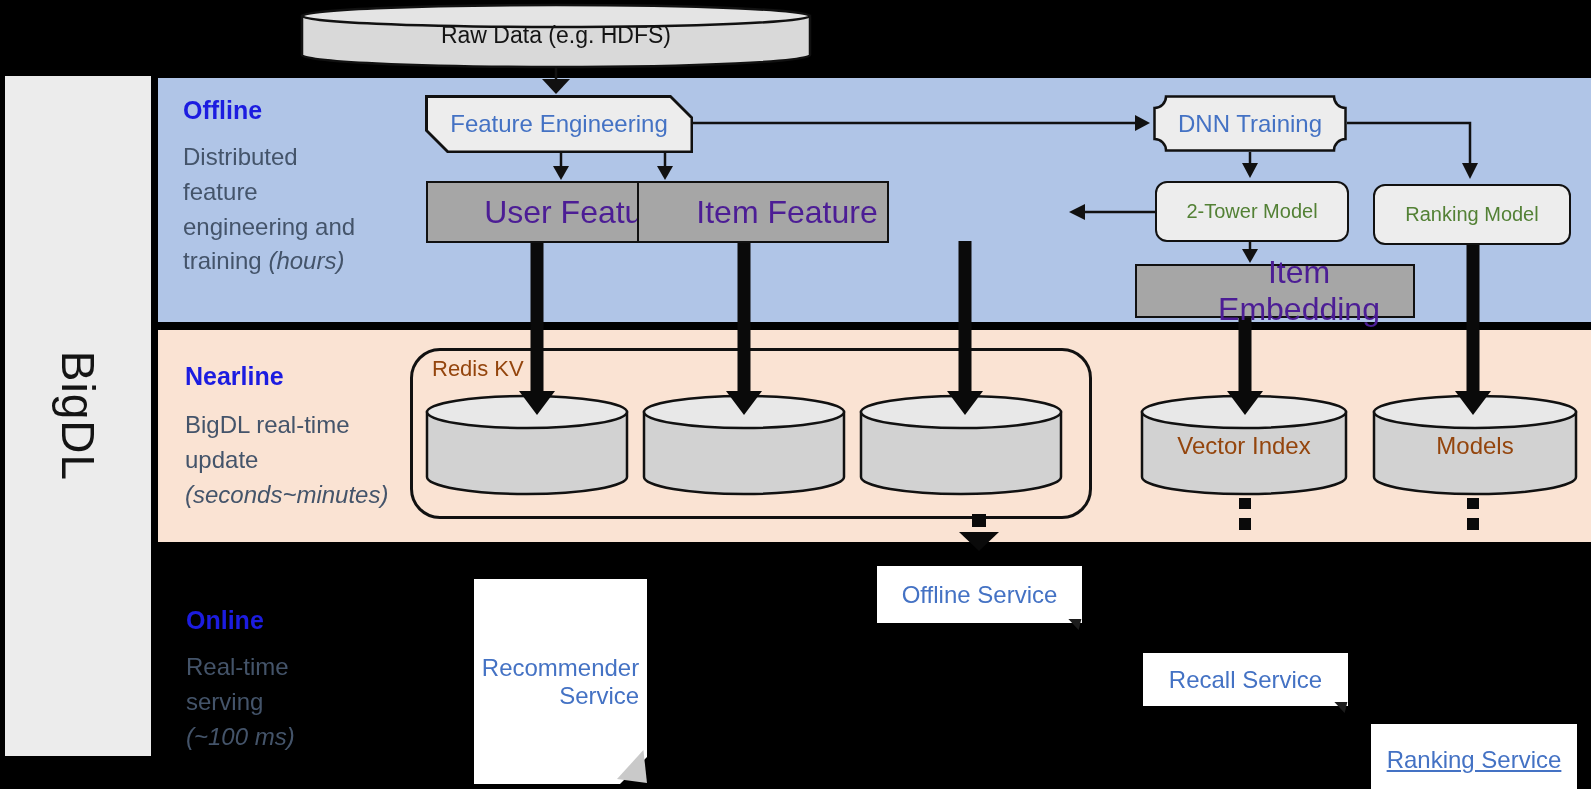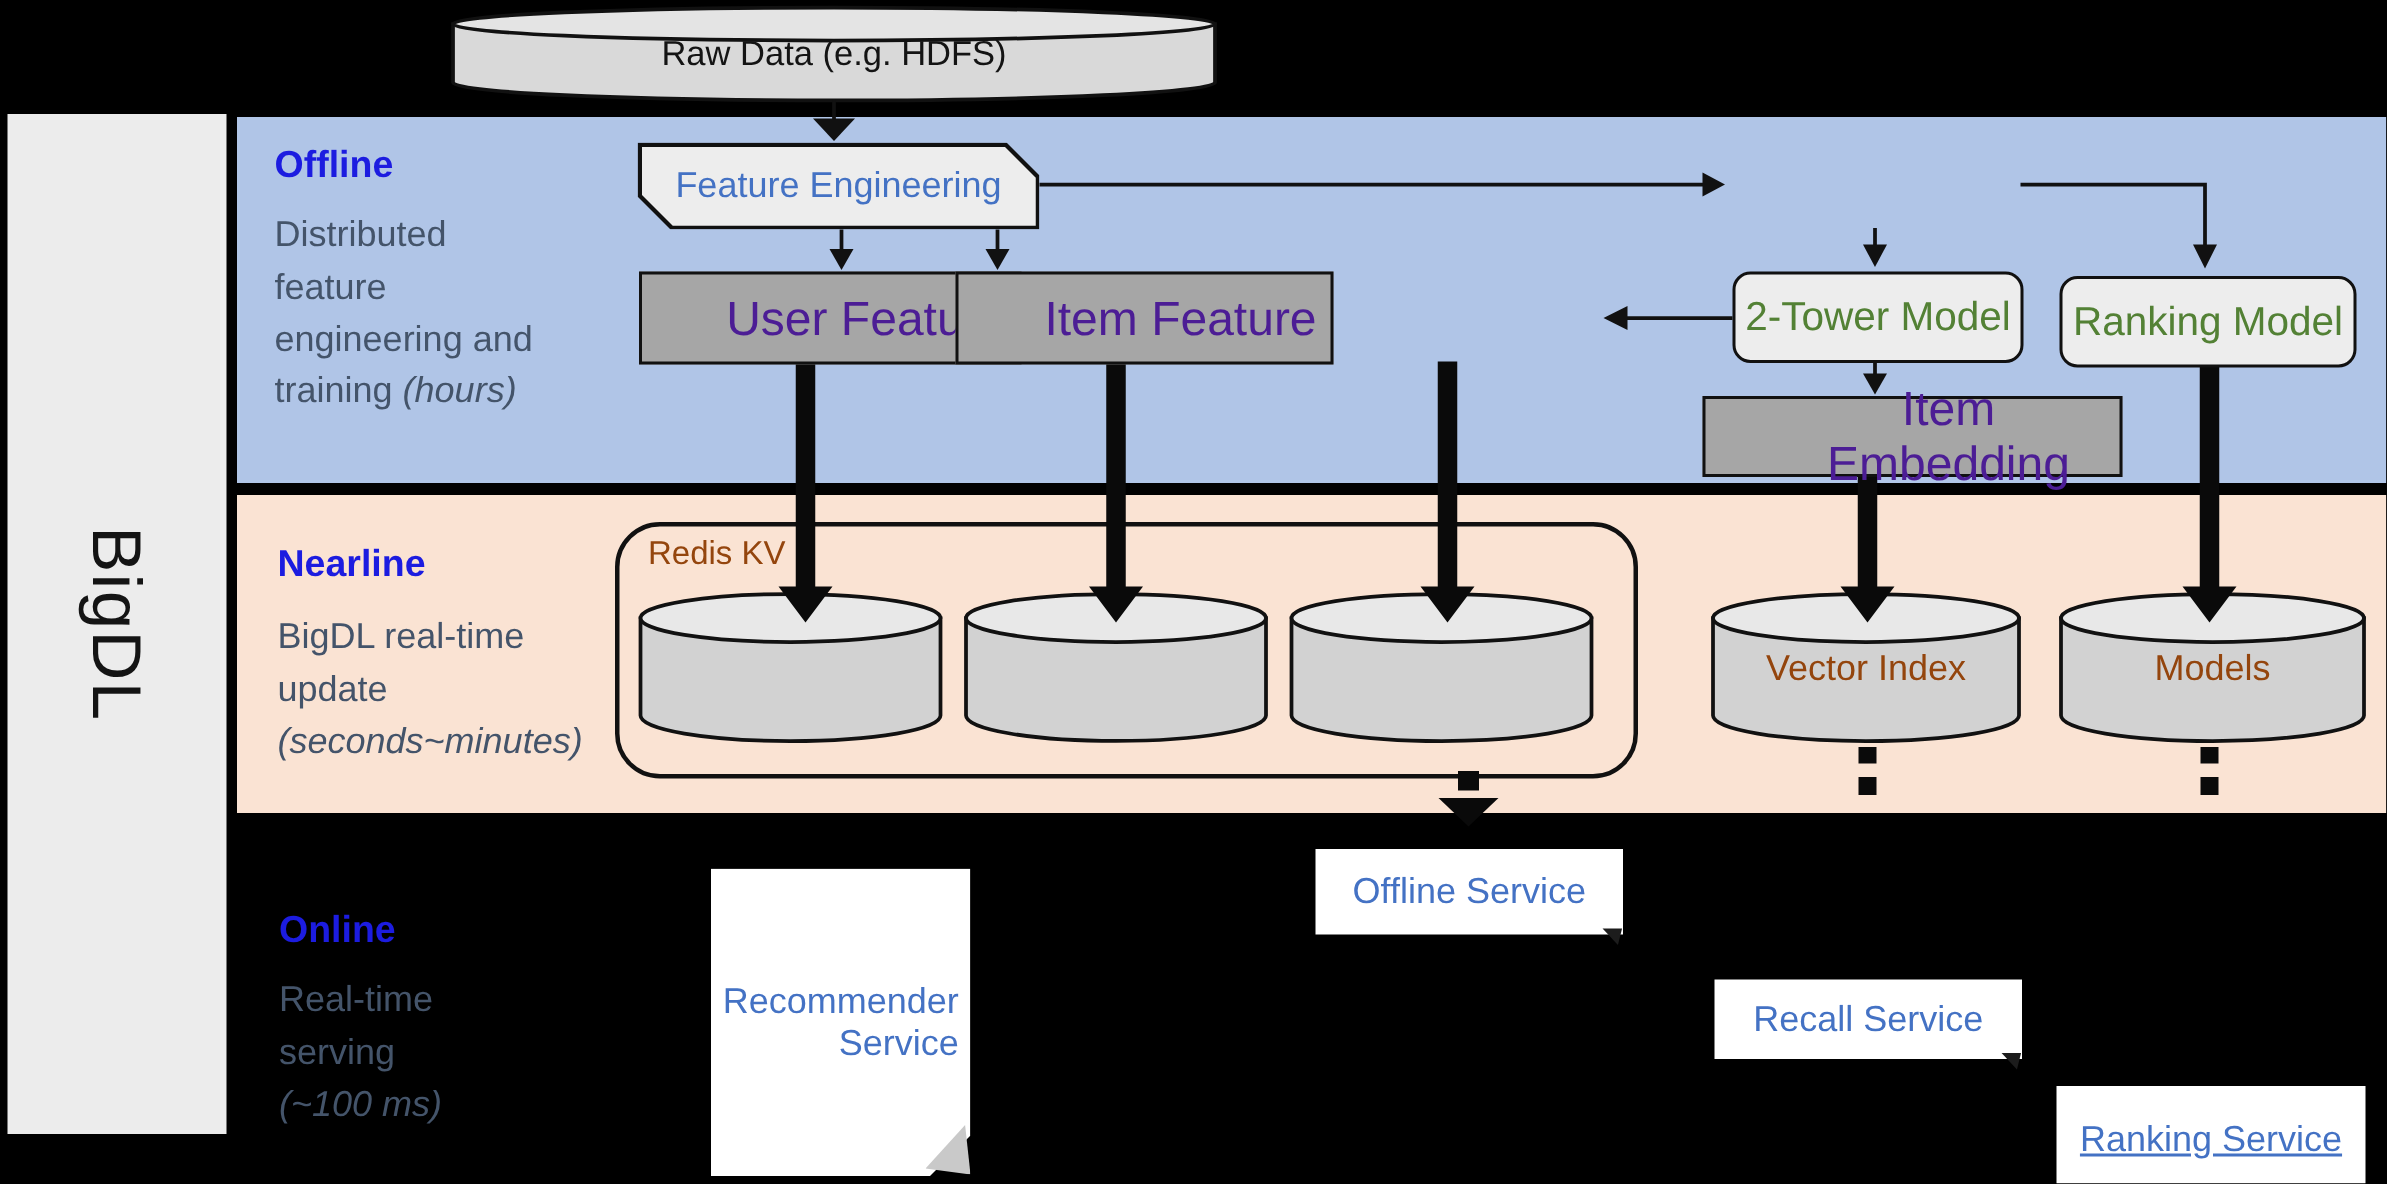--- a/index.html
+++ b/index.html
@@ -9,21 +9,21 @@
   }
   .band{position:absolute;left:158px;right:0;z-index:0;}
   .band.blue{top:78px;height:244px;background:#b0c5e7;}
   .band.orange{top:330px;height:212px;background:#fae3d3;}
   .sidebar{position:absolute;left:5px;top:76px;width:146px;height:680px;background:#ececec;z-index:1;
     display:flex;align-items:center;justify-content:center;}
   .sidebar .brand{transform:rotate(90deg);font-size:46px;color:#141414;letter-spacing:1px;white-space:nowrap;}
   .overlay{position:absolute;inset:0;z-index:2;pointer-events:none;}
   .node{position:absolute;z-index:3;display:flex;align-items:center;justify-content:center;text-align:center;}
   .gray-box{background:#a6a6a6;border:2.5px solid #111;color:#4c1d95;font-size:32px;padding-left:48px;}
-  .round-box{background:#ededed;border:2.5px solid #111;border-radius:12px;font-size:27px;color:#538135;}
+  .round-box{background:#ededed;border:2.5px solid #111;border-radius:12px;font-size:20px;color:#538135;}
   .blue-text{color:#4472c4;}
   .brown-text{color:#94450d;}
   .title{position:absolute;z-index:3;font-size:25px;font-weight:bold;color:#1c1ce0;}
   .subtitle{position:absolute;z-index:3;font-size:24px;color:#44546a;line-height:1.45;}
   .subtitle em{font-style:italic;}
   
   .fe-outer{position:absolute;z-index:3;background:#111;
     clip-path:polygon(0 0, calc(100% - 22px) 0, 100% 22px, 100% 100%, 22px 100%, 0 calc(100% - 22px));}
   .fe-inner{position:absolute;inset:2.5px;background:#ededed;display:flex;align-items:center;justify-content:center;
     clip-path:polygon(0 0, calc(100% - 21px) 0, 100% 21px, 100% 100%, 21px 100%, 0 calc(100% - 21px));
@@ -178,20 +178,26 @@
   <div class="title" style="left:186px;top:606px;">Online</div>
   <div class="subtitle" style="left:186px;top:650px;width:135px;">
     <span>Real-time serving</span>
     <em>(~100 ms)</em>
   </div>
 
   <div class="fe-outer" style="left:425px;top:95px;width:268px;height:58px;">
     <div class="fe-inner blue-text">Feature Engineering</div>
   </div>
 
+  <div class="plaque" style="left:1153px;top:95px;width:194px;height:57px;">
+    <svg width="194" height="57">
+      <path d="M13 1.5 H181 A11.5 11.5 0 0 0 192.5 13 V44 A11.5 11.5 0 0 0 181 55.5 H13 A11.5 11.5 0 0 0 1.5 44 V13 A11.5 11.5 0 0 0 13 1.5 Z" fill="#ededed" stroke="#111" stroke-width="2.5"></path>
+    </svg>
+    <div class="lbl blue-text">DNN Training</div>
+  </div>
 
   <div class="node gray-box" style="left:426px;top:181px;width:203px;height:58px;">User Feature</div>
   <div class="node gray-box" style="left:637px;top:181px;width:200px;height:58px;">Item Feature</div>
   <div class="node round-box" style="left:1155px;top:181px;width:190px;height:57px;">2-Tower Model</div>
   <div class="node round-box" style="left:1373px;top:184px;width:194px;height:57px;">Ranking Model</div>
   <div class="node gray-box" style="left:1135px;top:264px;width:228px;height:50px;">Item Embedding</div>
 
   <div class="cyl-label brown-text" style="left:432px;top:356px;font-size:22px;">Redis KV</div>
   <div class="cyl-label brown-text" style="left:1374px;top:432px;width:202px;">Models</div>
   <div class="cyl-label brown-text" style="left:1142px;top:432px;width:204px;">Vector Index</div>

